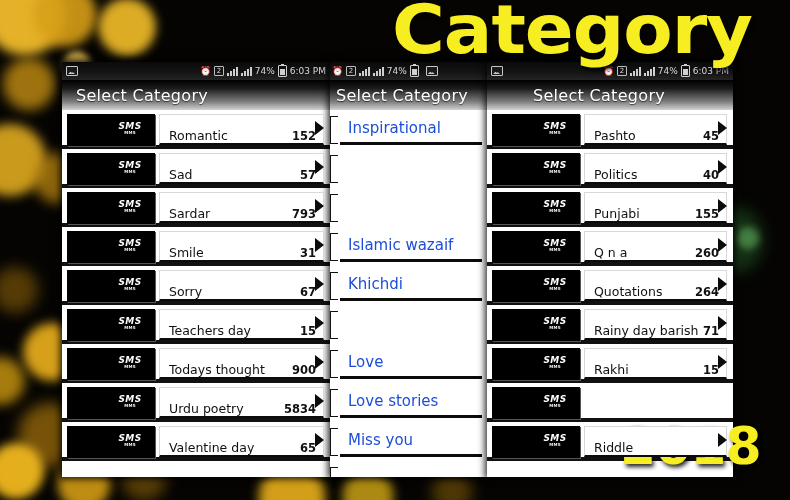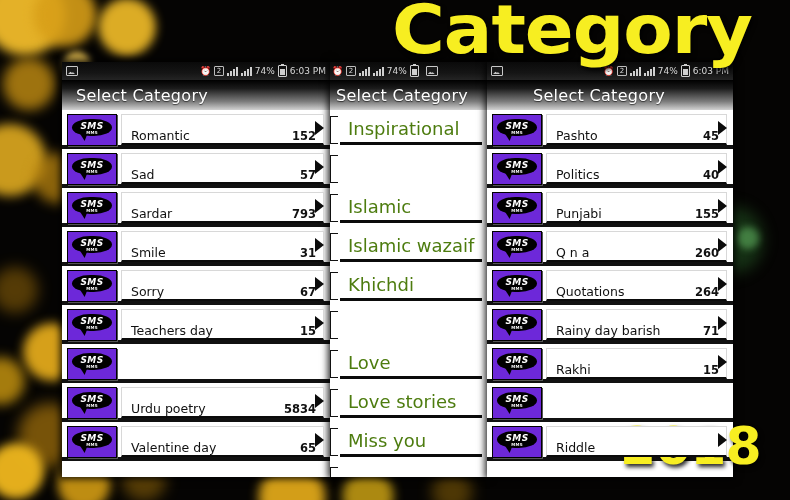--- a/index.html
+++ b/index.html
@@ -80,24 +80,24 @@
     height:39px;
     display:flex;align-items:center;
     box-sizing:border-box;
   }
   .row .shadowbar{
     position:absolute;left:0;right:0;bottom:0;height:4px;background:#111;
   }
   .row .thumb{
     position:relative;z-index:2;
     width:48px;height:30px;margin-left:5px;
-    border:1px solid #000;background:#6d28d9;
+    border:1px solid #000;background:#000000;
     box-shadow:1px 1px 0 #555;
     flex:0 0 auto;
-    display:flex;align-items:center;justify-content:center;
+    display:flex;align-items:center;justify-content:center;padding-left:38px;
   }
   .sms-badge{
     width:42px;height:22px;position:relative;
   }
   .sms-bubble{
     position:absolute;left:1px;top:0;width:40px;height:17px;background:#000;
     border-radius:50% / 55%;
   }
   .sms-tail{
     position:absolute;left:9px;top:13px;width:0;height:0;
@@ -130,21 +130,21 @@
     border-left:9px solid #0b0b0b;
   }
 
   
   .row2{height:39px;display:flex;align-items:center;position:relative;}
   .row2 .card{
     flex:1;height:31px;background:#fff;border-bottom:3px solid #0b0b0b;
     display:flex;align-items:center;padding-left:8px;box-sizing:border-box;
     margin-right:6px;
   }
-  .row2 .label{font-size:18px;color:#4d7c0f;white-space:nowrap;}
+  .row2 .label{font-size:15px;color:#1d4ed8;white-space:nowrap;}
   .stub{
     width:7px;height:26px;border:1px solid #111;border-right:none;background:#fff;
     flex:0 0 auto;margin-right:2px;
   }
 
   
   .wordart{
     position:absolute;
     color:#f7ee21;
     font-family:"DejaVu Sans", sans-serif;
@@ -325,20 +325,25 @@
       <div class="row">
         <div class="shadowbar"></div>
         <div class="thumb">
           <div class="sms-badge">
             <div class="sms-bubble"></div>
               <div class="sms-tail"></div>
             <div class="sms-txt">SMS</div>
             <div class="sms-sub">MMS</div>
           </div>
         </div>
+        <div class="card">
+          <span class="label">Todays thought</span>
+          <span class="count">900</span>
+          <span class="arrow"></span>
+        </div>
       </div>
 
       <div class="row">
         <div class="shadowbar"></div>
         <div class="thumb">
           <div class="sms-badge">
             <div class="sms-bubble"></div>
               <div class="sms-tail"></div>
             <div class="sms-txt">SMS</div>
             <div class="sms-sub">MMS</div>
@@ -399,23 +404,20 @@
         <div class="stub"></div>
         <div class="card">
           <span class="label">Inspirational</span>
         </div>
       </div>
       <div class="row2">
         <div class="stub"></div>
       </div>
       <div class="row2">
         <div class="stub"></div>
-        <div class="card">
-          <span class="label">Islamic</span>
-        </div>
       </div>
       <div class="row2">
         <div class="stub"></div>
         <div class="card">
           <span class="label">Islamic wazaif</span>
         </div>
       </div>
       <div class="row2">
         <div class="stub"></div>
         <div class="card">

